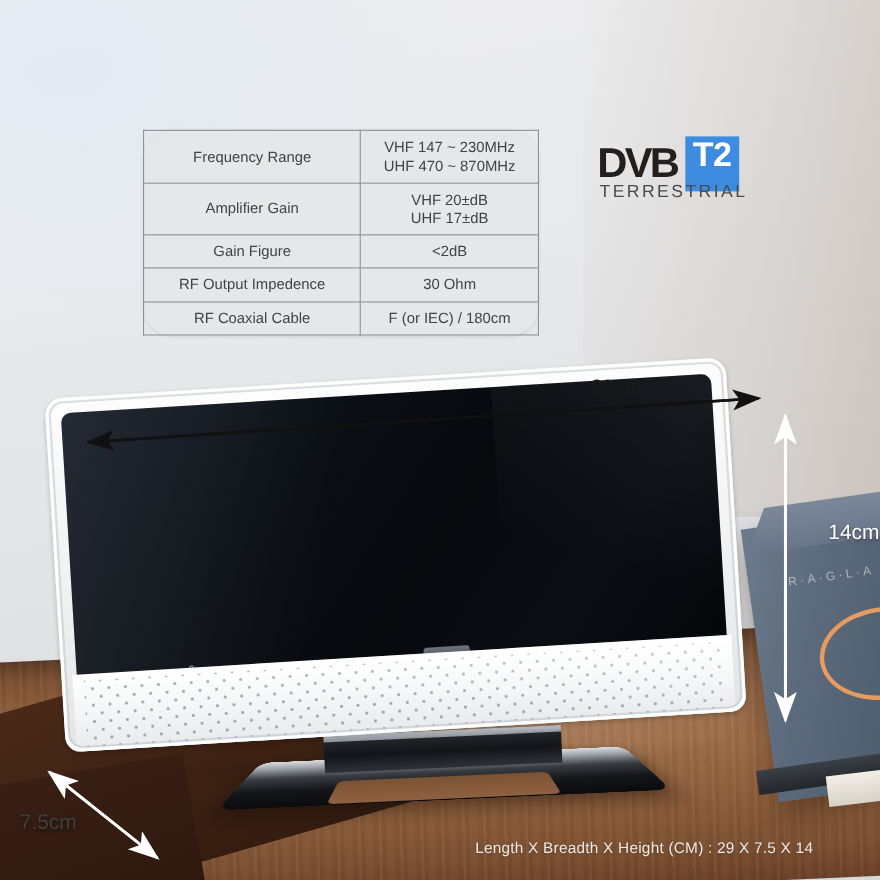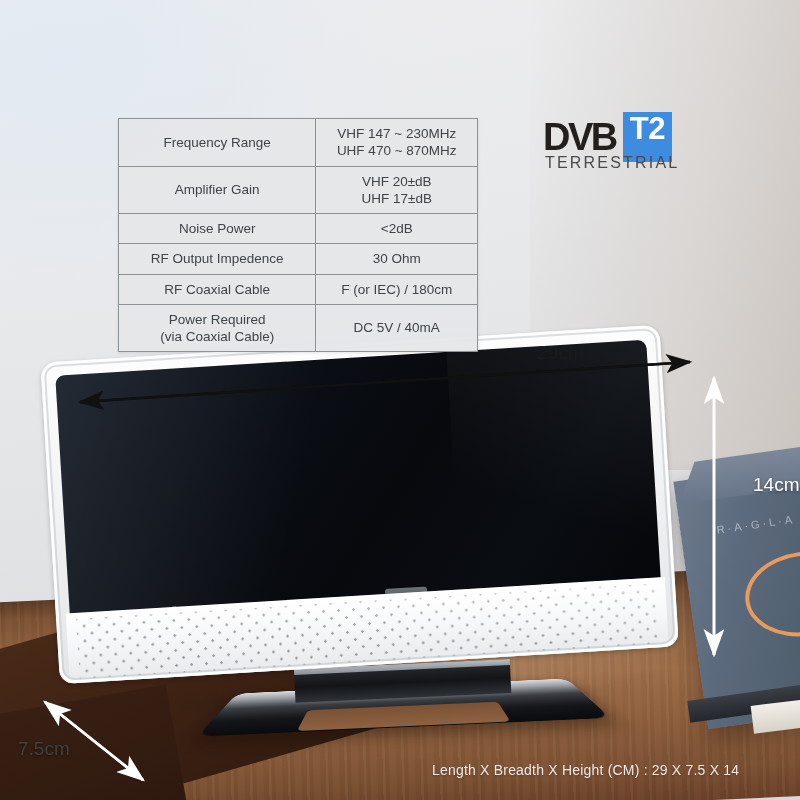--- a/index.html
+++ b/index.html
@@ -225,41 +225,42 @@
     text-align:center;
     font-size:53px; font-weight:bold;
     letter-spacing:-1.6px;
     color:#0c0c0c;
     font-family:"Liberation Sans", sans-serif;
     text-shadow:0 1px 0 rgba(255,255,255,.35);
   }
 
   
   .spec-table {
-    position:absolute; left:118px; top:118px; width:360px;
+    position:absolute; left:130px; top:118px; width:360px;
     border-collapse:collapse;
     background:rgba(228,230,232,.93);
     box-shadow:0 1px 3px rgba(0,0,0,.10);
+    border-radius:27px;
   }
   .spec-table td {
     border:1px solid #8d9296;
     text-align:center;
     color:#3f4447;
     font-size:13.5px;
     font-family:"Liberation Sans", sans-serif;
     padding:6px 4px;
     line-height:1.28;
     white-space:pre-line;
   }
   .spec-table td.k { width:198px; }
   .spec-table td.v { width:162px; }
 
   
   .dvb {
-    position:absolute; left:543px; top:112px; width:160px; height:62px;
+    position:absolute; left:543px; top:124px; width:160px; height:62px;
   }
   .dvb-row { position:absolute; left:0; top:0; display:flex; align-items:center; }
   .dvb-word {
     font-size:38px; font-weight:bold; letter-spacing:-2.5px;
     color:#231f1c;
     font-family:"Liberation Sans", sans-serif;
     line-height:1;
   }
   .dvb-t2 {
     margin-left:7px;
@@ -359,35 +360,30 @@
         <td class="k">Frequency Range</td>
         <td class="v">VHF 147 ~ 230MHz
 UHF 470 ~ 870MHz</td>
       </tr>
       <tr>
         <td class="k">Amplifier Gain</td>
         <td class="v">VHF 20±dB
 UHF 17±dB</td>
       </tr>
       <tr>
-        <td class="k">Noise Power</td>
+        <td class="k">Gain Figure</td>
         <td class="v">&lt;2dB</td>
       </tr>
       <tr>
         <td class="k">RF Output Impedence</td>
         <td class="v">30 Ohm</td>
       </tr>
       <tr>
         <td class="k">RF Coaxial Cable</td>
         <td class="v">F (or IEC) / 180cm</td>
-      </tr>
-      <tr>
-        <td class="k">Power Required
-(via Coaxial Cable)</td>
-        <td class="v">DC 5V / 40mA</td>
       </tr>
     </tbody>
   </table>
 
   <div class="dvb">
     <div class="dvb-row">
       <span class="dvb-word">DVB</span>
       <span class="dvb-t2">T2</span>
     </div>
     <div class="dvb-sub">TERRESTRIAL</div>

